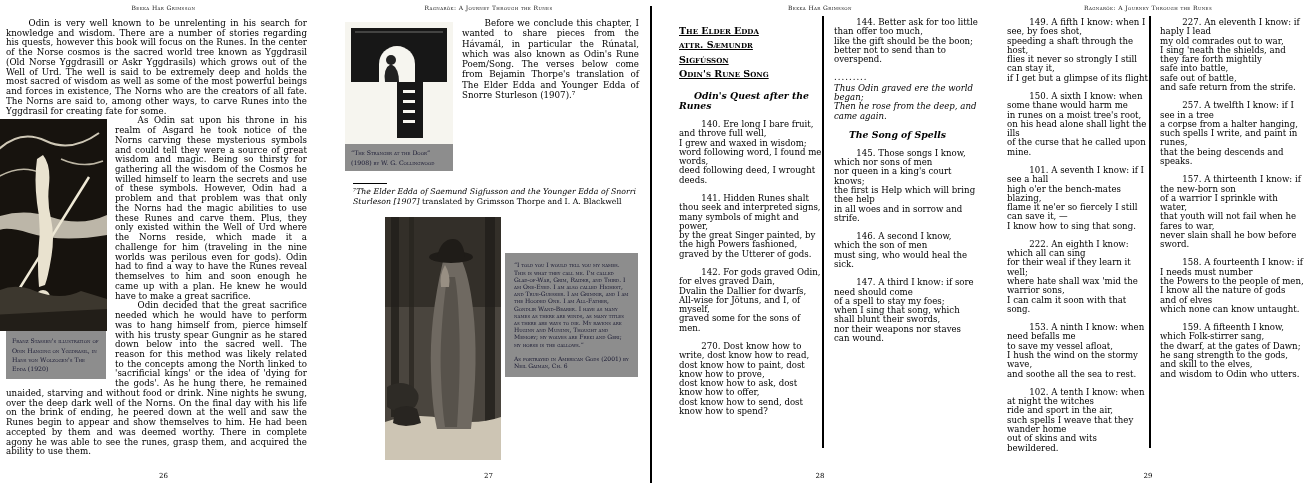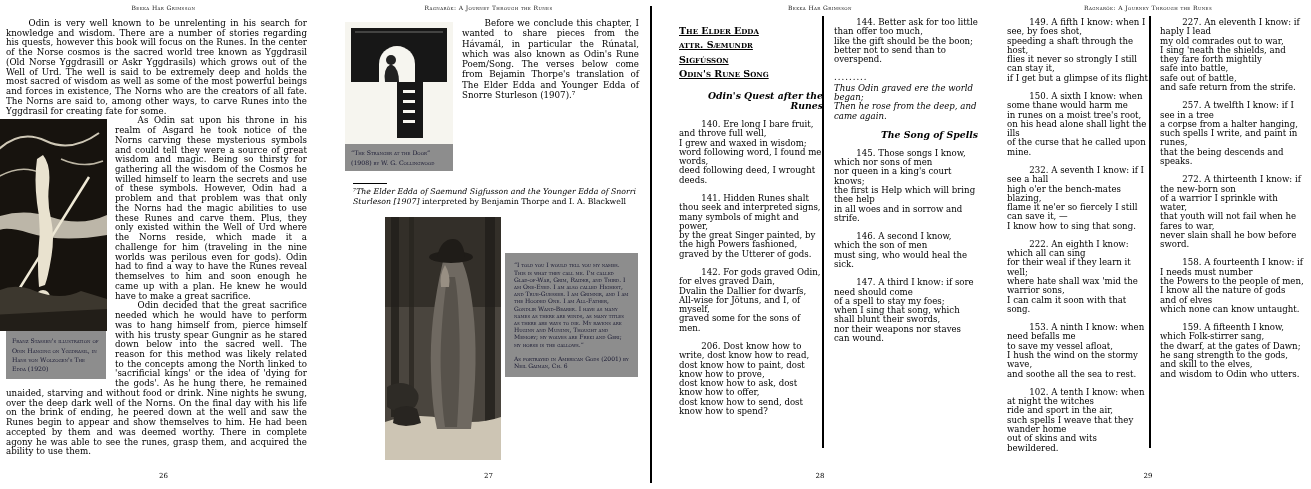--- a/index.html
+++ b/index.html
@@ -44,21 +44,21 @@
   .quotebox p:last-child{margin-bottom:0;}
 
   
   .vcol{position:absolute;top:18px;width:144px;font-size:8.6px;line-height:1.08;text-align:left;}
   #page28 .c1{left:24px;} #page28 .c2{left:179px;} #page28 .vrule{left:167px;}
   #page29 .c1{left:22px;} #page29 .c2{left:175px;} #page29 .vrule{left:164px;}
   .vrule{position:absolute;top:16px;width:2px;height:432px;background:#000;}
   .edda-title{font-variant:small-caps;font-weight:bold;text-align:left;font-size:9.5px;
               line-height:1.5;margin:6px 0 10px;}
   .edda-title div{text-decoration:underline;}
-  .subhead{font-weight:bold;font-style:italic;font-size:9.3px;margin:0 0 9px;text-indent:1.6em;text-align:right;}
+  .subhead{font-weight:bold;font-style:italic;font-size:9.3px;margin:0 0 9px;text-indent:1.6em;}
   .stanza{margin:0 0 9px;white-space:pre-line;text-indent:2.6em;}
   .coda{margin:0 0 9px;white-space:pre-line;text-indent:0;font-style:italic;}
   .dots{margin:0 0 1px;letter-spacing:1px;}
   .illus{display:block;}
 </style>
 </head>
 <body>
 
 <div class="canvas">
 
@@ -103,21 +103,21 @@
             <rect x="58" y="88" width="12" height="3"></rect>
             <rect x="58" y="98" width="12" height="3"></rect>
           </g>
           <path d="M10 10 h88" stroke="#f6f5ef" stroke-width="1" opacity="0.4"></path>
         </svg>
         <figcaption>“The Stranger at the Door” (1908) by W. G. Collingwood</figcaption>
       </figure>
       <p>Before we conclude this chapter, I wanted to share pieces from the Hávamál, in particular the Rúnatal, which was also known as Odin's Rune Poem/Song. The verses below come from Bejamin Thorpe's translation of The Elder Edda and Younger Edda of Snorre Sturleson (1907).⁷</p>
       <div class="footnote">
         <div class="footnote-rule"></div>
-        <span class="fn-italic">⁷The Elder Edda of Saemund Sigfusson and the Younger Edda of Snorri Sturleson [1907] </span><span>interpreted by Benjamin Thorpe and I. A. Blackwell</span>
+        <span class="fn-italic">⁷The Elder Edda of Saemund Sigfusson and the Younger Edda of Snorri Sturleson [1907] </span><span>translated by Grimsson Thorpe and I. A. Blackwell</span>
       </div>
       <div class="p27-row">
         <svg class="illus" width="116" height="243" viewBox="0 0 116 243" aria-hidden="true">
           <rect width="116" height="243" fill="#4a453e"></rect>
           <rect width="116" height="90" fill="#332f29"></rect>
           <rect x="6" width="8" height="200" fill="#211e1a" opacity="0.8"></rect>
           <rect x="24" width="5" height="190" fill="#26231e" opacity="0.7"></rect>
           <rect x="100" width="10" height="210" fill="#211e1a" opacity="0.8"></rect>
           <path d="M0 205 Q30 195 60 202 T116 200 L116 243 L0 243 Z" fill="#cdc5b4"></path>
           <path d="M2 170 q14 -8 26 0 q10 8 2 20 q-16 8 -28 0 z" fill="#2e2b26"></path>
@@ -154,21 +154,21 @@
 word following word, I found me words,
 deed following deed, I wrought deeds.</p>
       <p class="stanza">141. Hidden Runes shalt thou seek and interpreted signs,
 many symbols of might and power,
 by the great Singer painted, by the high Powers fashioned,
 graved by the Utterer of gods.</p>
       <p class="stanza">142. For gods graved Odin, for elves graved Dain,
 Dvalin the Dallier for dwarfs,
 All-wise for Jötuns, and I, of myself,
 graved some for the sons of men.</p>
-      <p class="stanza">206. Dost know how to write, dost know how to read,
+      <p class="stanza">270. Dost know how to write, dost know how to read,
 dost know how to paint, dost know how to prove,
 dost know how to ask, dost know how to offer,
 dost know how to send, dost know how to spend?</p>
     </div>
     <div class="vrule"></div>
     <div class="vcol c2">
       <p class="stanza">144. Better ask for too little than offer too much,
 like the gift should be the boon;
 better not to send than to overspend.</p>
       <p class="dots">.........</p>
@@ -193,21 +193,21 @@
     <div class="running-head">Ragnarök: A Journey Through the Runes</div>
     <div class="vcol c1">
       <p class="stanza">149.  A fifth I know: when I see, by foes shot,
 speeding a shaft through the host,
 flies it never so strongly I still can stay it,
 if I get but a glimpse of its flight.</p>
       <p class="stanza">150. A sixth I know: when some thane would harm me
 in runes on a moist tree's root,
 on his head alone shall light the ills
 of the curse that he called upon mine.</p>
-      <p class="stanza">232. A seventh I know: if I see a hall
+      <p class="stanza">101. A seventh I know: if I see a hall
 high o'er the bench-mates blazing,
 flame it ne'er so fiercely I still can save it, —
 I know how to sing that song.</p>
       <p class="stanza">222. An eighth I know: which all can sing
 for their weal if they learn it well;
 where hate shall wax 'mid the warrior sons,
 I can calm it soon with that song.</p>
       <p class="stanza">153. A ninth I know: when need befalls me
 to save my vessel afloat,
 I hush the wind on the stormy wave,
@@ -222,21 +222,21 @@
       <p class="stanza">227. An eleventh I know: if haply I lead
 my old comrades out to war,
 I sing 'neath the shields, and they fare forth mightily
 safe into battle,
 safe out of battle,
 and safe return from the strife.</p>
       <p class="stanza">257. A twelfth I know: if I see in a tree
 a corpse from a halter hanging,
 such spells I write, and paint in runes,
 that the being descends and speaks.</p>
-      <p class="stanza">272. A thirteenth I know: if the new-born son
+      <p class="stanza">157. A thirteenth I know: if the new-born son
 of a warrior I sprinkle with water,
 that youth will not fail when he fares to war,
 never slain shall he bow before sword.</p>
       <p class="stanza">158. A fourteenth I know: if I needs must number
 the Powers to the people of men,
 I know all the nature of gods and of elves
 which none can know untaught.</p>
       <p class="stanza">159. A fifteenth I know, which Folk-stirrer sang,
 the dwarf, at the gates of Dawn;
 he sang strength to the gods, and skill to the elves,

